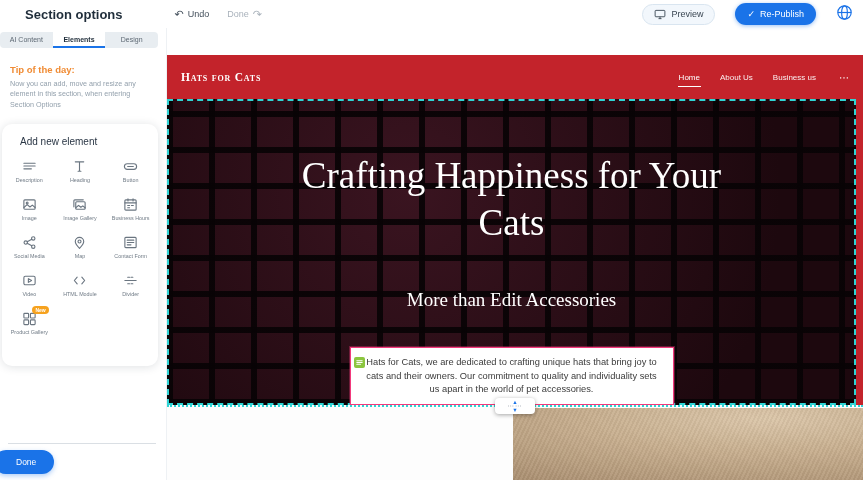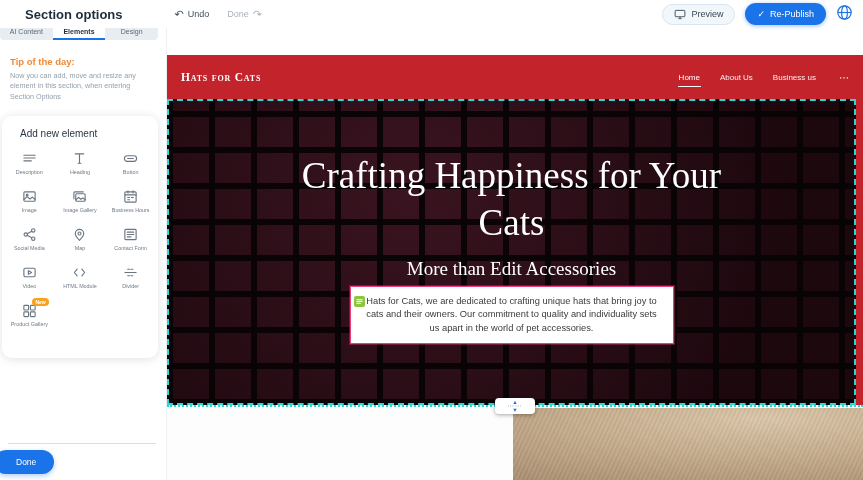--- a/index.html
+++ b/index.html
@@ -8,32 +8,32 @@
          font-family: "Liberation Sans", sans-serif; }
 
   
   .topbar { position:absolute; top:0; left:0; right:0; height:28px; background:#fff;
             display:flex; align-items:center; padding:0 10px; z-index:40; }
   .topbar-title { font-size:13px; font-weight:700; color:#1f2d3a;margin-left:15px; }
   .history { display:flex; align-items:center; gap:18px; margin-left:52px; }
   .hist-btn { display:flex; align-items:center; gap:4px; font-size:9px; color:#44505c; cursor:pointer; }
   .hist-btn.disabled { color:#a9b2bb; }
   .hist-icon { font-size:11px; line-height:1; }
-  .topbar-right { margin-left:auto; display:flex; align-items:center; gap:10px; }
+  .topbar-right { margin-left:auto; display:flex; align-items:center; gap:20px; }
   .preview-btn { display:flex; align-items:center; gap:5px; height:21px; padding:0 11px;
                  border-radius:11px; background:#f2f7fc; border:1px solid #d9e5f0;
                  font-size:9px; color:#3a4652; cursor:pointer; }
   .preview-btn svg { width:12px; height:11px; stroke:#3a4652; fill:none; stroke-width:1.2; }
   .republish-btn { display:flex; align-items:center; gap:5px; height:22px; padding:0 12px;
                    border-radius:12px; background:#1a73e8; color:#fff; font-size:9px;
                    box-shadow:0 1px 4px rgba(26,115,232,.45); cursor:pointer; }
   .globe svg { width:17px; height:17px; stroke:#1a73e8; fill:none; stroke-width:1.1; }
 
   
-  .sidebar { position:absolute; top:20px; left:0; width:166px; bottom:0; background:#fff; z-index:30; }
+  .sidebar { position:absolute; top:28px; left:0; width:166px; bottom:0; background:#fff; z-index:30; }
   .tabs { display:flex; height:16px; margin:4px 8px 0 0; background:#e8edf1; border-radius:4px; overflow:hidden; }
   .tab { flex:1; display:flex; align-items:center; justify-content:center; font-size:7px;
          color:#5d6873; cursor:pointer; border-bottom:2px solid transparent; }
   .tab.active { background:#fff; color:#1f2d3a; border-bottom-color:#1a73e8; font-weight:700; }
   .tip { padding:16px 14px 0 10px; }
   .tip-title { font-size:9.5px; font-weight:700; color:#f08b33; margin-bottom:4px; }
   .tip-body { font-size:7.2px; color:#93a0ac; line-height:1.45; }
   .mobile-row { display:flex; align-items:center; gap:8px; margin:16px 0 0 8px; }
   .edit-mobile { display:flex; align-items:center; gap:6px; background:#1a73e8; color:#fff;
                  font-size:7.5px; padding:7px 10px; border-radius:17px;
@@ -78,21 +78,21 @@
   .nav-more { font-size:10px; color:#fff; margin-left:4px; cursor:pointer; }
 
   .site-body { position:absolute; top:44px; left:0; right:0; height:306px; background:#c3232b; }
   .hero { position:absolute; top:0; left:0; bottom:0; width:calc(100% - 7px);
           background-color:#2c1018;
           background-image:
             repeating-linear-gradient(90deg, rgba(8,3,5,.92) 0 6px, transparent 6px 42px),
             repeating-linear-gradient(0deg, rgba(8,3,5,.92) 0 6px, transparent 6px 36px),
             radial-gradient(circle at 35% 30%, #3a1420 0%, #1d080e 75%);
           outline:2px dashed #2fd4d4; outline-offset:-2px;
-          display:flex; flex-direction:column; align-items:center; }
+          display:flex; flex-direction:column; align-items:center;justify-content:space-between; }
   .hero-heading { margin-top:54px; width:430px; text-align:center;
                   font-family:"Liberation Serif", serif; font-size:37px; line-height:1.26;
                   color:#fff; font-weight:400; }
   .hero-sub { margin-top:12px; font-family:"Liberation Serif", serif; font-size:19px; color:#fff; }
   .hero-para-box { margin-top:6px; width:324px; background:#fff; border:1px solid #f2397c;
                    box-shadow:0 0 0 1px rgba(242,57,124,.35); padding:8px 14px; position:relative;
                    cursor:pointer; }
   .hero-para { font-size:9.3px; color:#3b3b3b; line-height:1.42; text-align:center; }
   .para-el-icon { position:absolute; left:3px; top:9px; width:11px; height:11px; background:#8cc63f;
                   border-radius:2px; display:flex; align-items:center; justify-content:center; }

